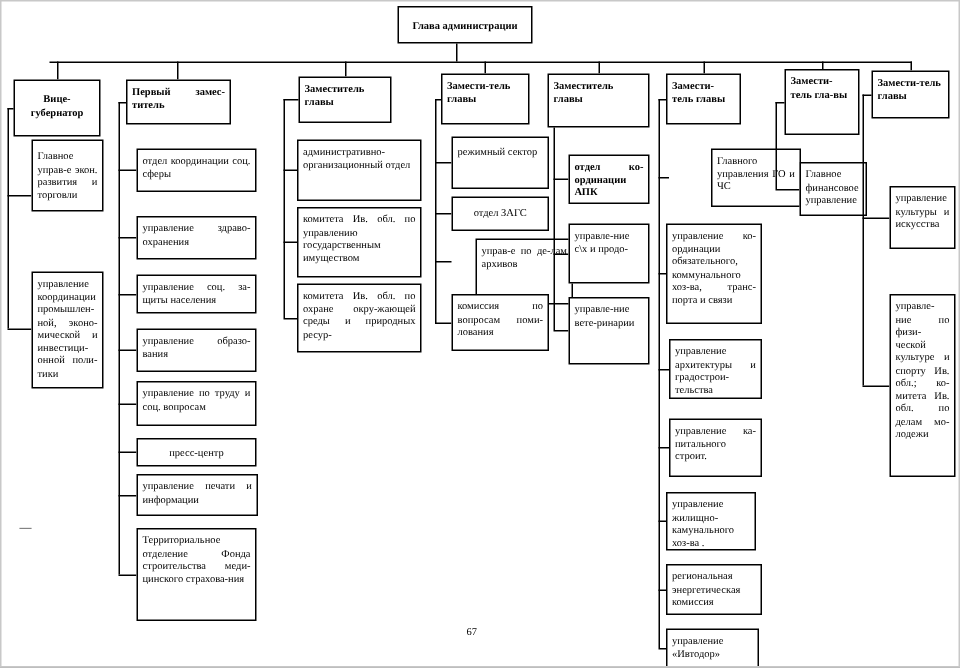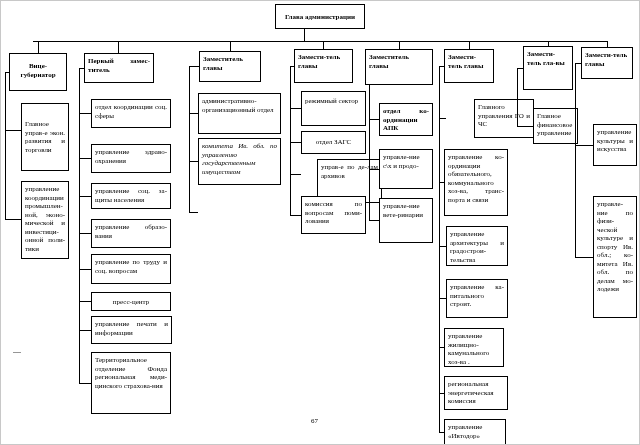--- a/index.html
+++ b/index.html
@@ -16,69 +16,70 @@
   .c{text-align:center;}
   .vline{position:absolute;width:1px;background:#000;}
   .hline{position:absolute;height:1px;background:#000;}
   .freetext{position:absolute;font-size:8px;line-height:9px;}
 </style>
 </head>
 <body>
 
 <div id="canvas">
 
-  <div class="box hdr c" style="left:274px;top:3px;width:90px;height:25px;padding-top:8px;">Глава администрации</div>
+  <div class="box hdr c" style="left:264px;top:3px;width:90px;height:25px;padding-top:8px;">Глава администрации</div>
 
   <div class="vline" style="left:303px;top:28px;height:12px;"></div>
   <div class="hline" style="left:32px;top:40px;width:575px;"></div>
   <div class="vline" style="left:37px;top:40px;height:12px;"></div>
   <div class="vline" style="left:117px;top:40px;height:12px;"></div>
   <div class="vline" style="left:229px;top:40px;height:10px;"></div>
   <div class="vline" style="left:322px;top:40px;height:8px;"></div>
   <div class="vline" style="left:398px;top:40px;height:8px;"></div>
   <div class="vline" style="left:468px;top:40px;height:8px;"></div>
   <div class="vline" style="left:547px;top:40px;height:5px;"></div>
   <div class="vline" style="left:606px;top:40px;height:6px;"></div>
 
   <div class="box hdr c" style="left:8px;top:52px;width:58px;height:38px;padding-top:8px;">Вице-губернатор</div>
   <div class="hline" style="left:4px;top:71px;width:4px;"></div>
   <div class="vline" style="left:4px;top:71px;height:147px;"></div>
   <div class="hline" style="left:4px;top:129px;width:16px;"></div>
   <div class="hline" style="left:4px;top:218px;width:16px;"></div>
-  <div class="box" style="left:20px;top:102px;width:48px;height:68px;padding-top:16px;">Главное управ-е экон. развития и торговли</div>
+  <div class="box" style="left:20px;top:92px;width:48px;height:48px;padding-top:6px;">Главное управ-е экон. развития и торговли</div>
   <div class="box" style="left:20px;top:180px;width:48px;height:78px;">управление координации промышлен-ной, эконо-мической и инвестици-онной поли-тики</div>
 
   <div class="box hdr" style="left:83px;top:52px;width:70px;height:30px;">Первый замес-титель</div>
   <div class="hline" style="left:78px;top:67px;width:5px;"></div>
   <div class="vline" style="left:78px;top:67px;height:315px;"></div>
   <div class="hline" style="left:78px;top:112px;width:12px;"></div>
   <div class="hline" style="left:78px;top:157px;width:12px;"></div>
   <div class="hline" style="left:78px;top:195px;width:12px;"></div>
   <div class="hline" style="left:78px;top:232px;width:12px;"></div>
   <div class="hline" style="left:78px;top:268px;width:12px;"></div>
   <div class="hline" style="left:78px;top:300px;width:12px;"></div>
   <div class="hline" style="left:78px;top:329px;width:12px;"></div>
   <div class="hline" style="left:78px;top:382px;width:12px;"></div>
   <div class="box" style="left:90px;top:98px;width:80px;height:29px;">отдел координации соц. сферы</div>
   <div class="box" style="left:90px;top:143px;width:80px;height:29px;">управление здраво-охранения</div>
   <div class="box" style="left:90px;top:182px;width:80px;height:26px;">управление соц. за-щиты населения</div>
   <div class="box" style="left:90px;top:218px;width:80px;height:29px;">управление образо-вания</div>
   <div class="box" style="left:90px;top:253px;width:80px;height:30px;">управление по труду и соц. вопросам</div>
   <div class="box c" style="left:90px;top:291px;width:80px;height:19px;padding-top:5px;">пресс-центр</div>
   <div class="box" style="left:90px;top:315px;width:81px;height:28px;">управление печати и информации</div>
-  <div class="box" style="left:90px;top:351px;width:80px;height:62px;">Территориальное отделение Фонда региональная меди-цинского страхова-ния</div>
+  <div class="box" style="left:90px;top:351px;width:80px;height:62px;">Территориальное отделение Фонда строительства меди-цинского страхова-ния</div>
 
   <div class="box hdr" style="left:198px;top:50px;width:62px;height:31px;">Заместитель главы</div>
   <div class="hline" style="left:188px;top:65px;width:10px;"></div>
   <div class="vline" style="left:188px;top:65px;height:146px;"></div>
   <div class="hline" style="left:188px;top:112px;width:9px;"></div>
   <div class="hline" style="left:188px;top:160px;width:9px;"></div>
   <div class="hline" style="left:188px;top:211px;width:9px;"></div>
   <div class="box" style="left:197px;top:92px;width:83px;height:41px;">административно-организационный отдел</div>
-  <div class="box" style="left:197px;top:137px;width:83px;height:47px;font-style:italic;">комитета Ив. обл. по управлению государственным имуществом</div>
+  <div class="box" style="left:197px;top:137px;width:83px;height:47px;">комитета Ив. обл. по управлению государственным имуществом</div>
+  <div class="box" style="left:197px;top:188px;width:83px;height:46px;">комитета Ив. обл. по охране окру-жающей среды и природных ресур-</div>
 
   <div class="box hdr" style="left:293px;top:48px;width:59px;height:34px;">Замести-тель главы</div>
   <div class="hline" style="left:289px;top:65px;width:4px;"></div>
   <div class="vline" style="left:289px;top:65px;height:150px;"></div>
   <div class="hline" style="left:289px;top:107px;width:11px;"></div>
   <div class="hline" style="left:289px;top:141px;width:11px;"></div>
   <div class="hline" style="left:289px;top:173px;width:11px;"></div>
   <div class="hline" style="left:289px;top:214px;width:11px;"></div>
   <div class="box" style="left:300px;top:90px;width:65px;height:35px;padding-top:5px;">режимный сектор</div>
   <div class="box c" style="left:300px;top:130px;width:65px;height:23px;padding-top:6px;">отдел ЗАГС</div>

